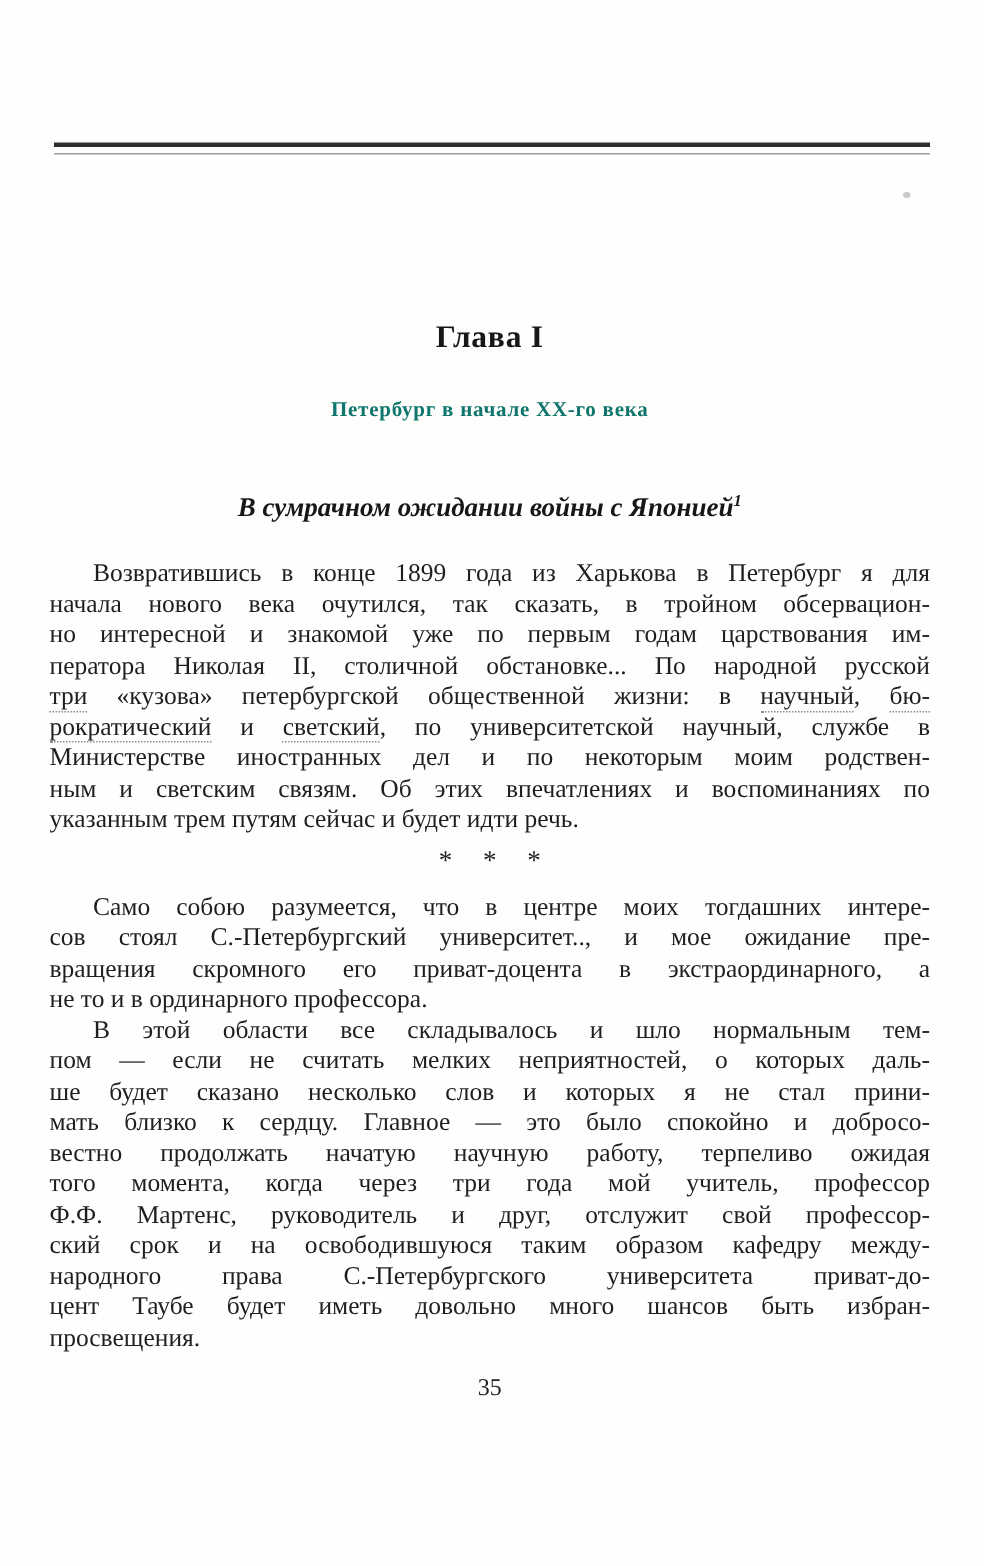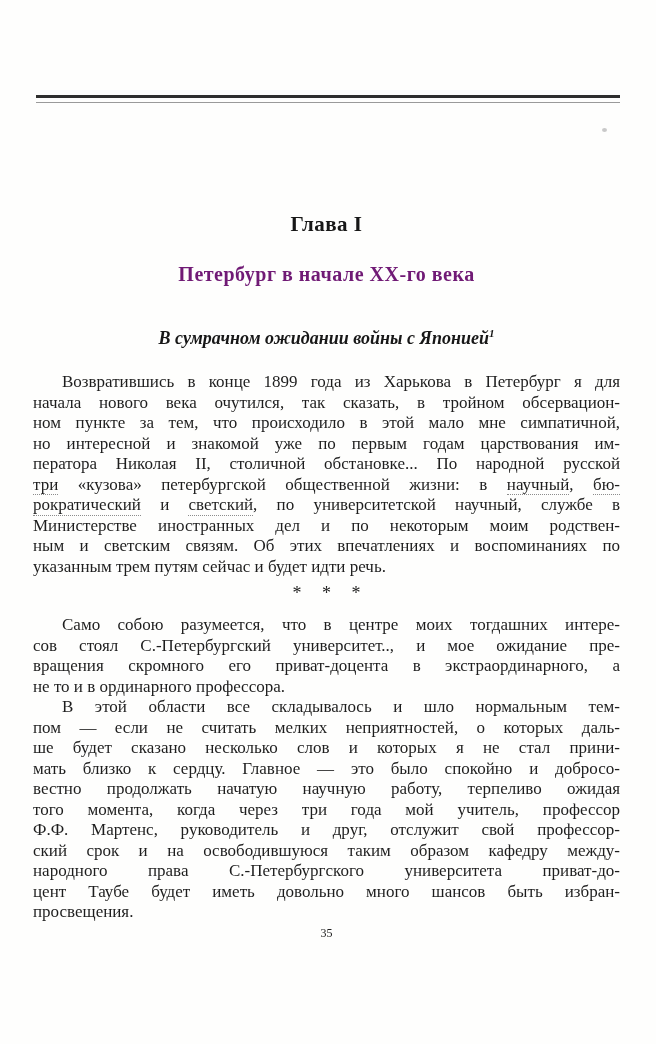--- a/index.html
+++ b/index.html
@@ -16,22 +16,22 @@
     border-top:3px solid #2e2e2e;
     border-bottom:1px solid #9a9a9a;
   }
   .kicker{
     position:absolute;left:33px;top:212px;width:587px;
     text-align:center;font-weight:bold;font-size:21px;line-height:24px;
     color:#171717;letter-spacing:0.5px;
   }
   .title{
     position:absolute;left:33px;top:261px;width:587px;
-    text-align:center;font-weight:bold;font-size:20px;line-height:26px;
-    color:#701a75;letter-spacing:0.5px;
+    text-align:center;font-weight:bold;font-size:14px;line-height:26px;
+    color:#0f766e;letter-spacing:0.5px;
   }
   .section-head{
     position:absolute;left:33px;top:327px;width:587px;
     text-align:center;font-weight:bold;font-size:18px;line-height:22px;
     color:#171717;
     font-style:italic;
   }
   .section-head sup{font-size:11px;line-height:0;vertical-align:7px;font-weight:bold;}
   .text-block{
     position:absolute;left:33px;top:372px;width:587px;
@@ -40,22 +40,22 @@
   .ln{text-align:justify;text-align-last:justify;}
   .ln.last{text-align-last:left;}
   .ln.indent{text-indent:29px;}
   .u{border-bottom:1px dotted #8c8c8c;padding-bottom:0.5px;}
   .sep{
     text-align:center;text-align-last:center;
     margin-top:6px;margin-bottom:12px;height:20px;line-height:20px;
     font-size:18px;word-spacing:16px;color:#222;
   }
   .pagenum{
-    margin-top:0;height:20px;line-height:20px;
-    text-align:center;text-align-last:center;font-size:12px;color:#222;
+    margin-top:14px;height:20px;line-height:20px;
+    text-align:center;text-align-last:center;font-size:16px;color:#222;
   }
   .speck{
     position:absolute;left:602px;top:128px;width:5px;height:4px;
     background:#c9c9c9;border-radius:50%;
   }
 </style>
 </head>
 <body>
 
 <div class="page">
@@ -65,21 +65,20 @@
 
   <div class="kicker">Глава I</div>
   <div class="title">Петербург в начале XX-го века</div>
 
   <div class="section-head"><span>В сумрачном ожидании войны с Японией</span><sup>1</sup></div>
 
   <div class="text-block">
 
     <div class="ln j indent">Возвратившись в конце 1899 года из Харькова в Петербург я для</div>
     <div class="ln j">начала нового века очутился, так сказать, в тройном обсервацион-</div>
-    <div class="ln j">ном пункте за тем, что происходило в этой мало мне симпатичной,</div>
     <div class="ln j">но интересной и знакомой уже по первым годам царствования им-</div>
     <div class="ln j">ператора Николая II, столичной обстановке... По народной русской</div>
 
     <div class="ln j"><span class="u">три</span><span> «кузова» петербургской общественной жизни: в </span><span class="u">научный</span><span>, </span><span class="u">бю-</span></div>
 
     <div class="ln j"><span class="u">рократический</span><span> и </span><span class="u">светский</span><span>, по университетской научный, службе в </span></div>
 
     <div class="ln j">Министерстве иностранных дел и по некоторым моим родствен-</div>
     <div class="ln j">ным и светским связям. Об этих впечатлениях и воспоминаниях по</div>
     <div class="ln last">указанным трем путям сейчас и будет идти речь.</div>

